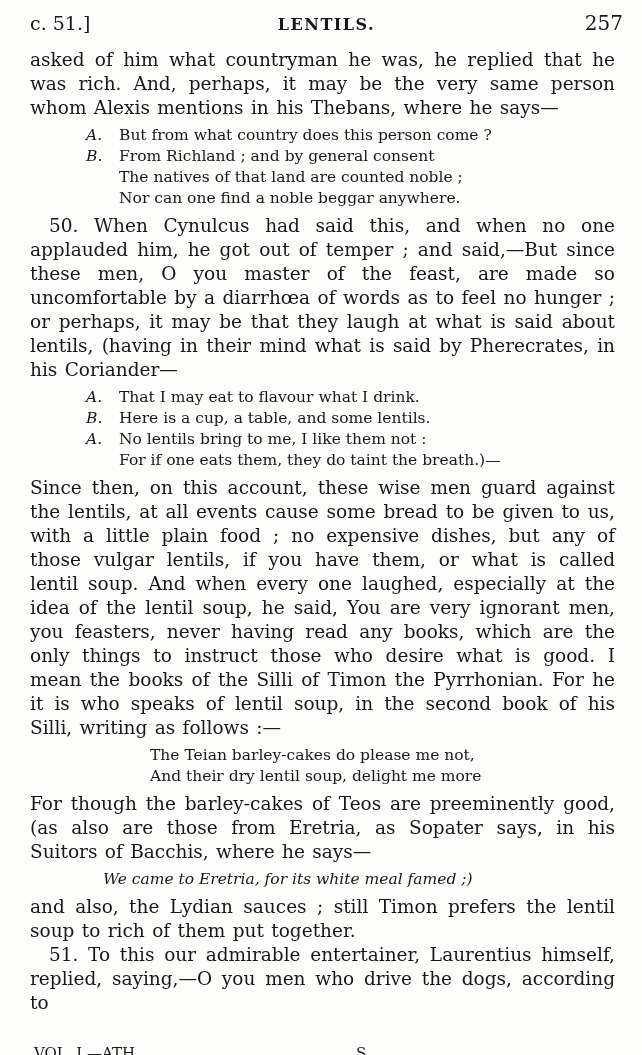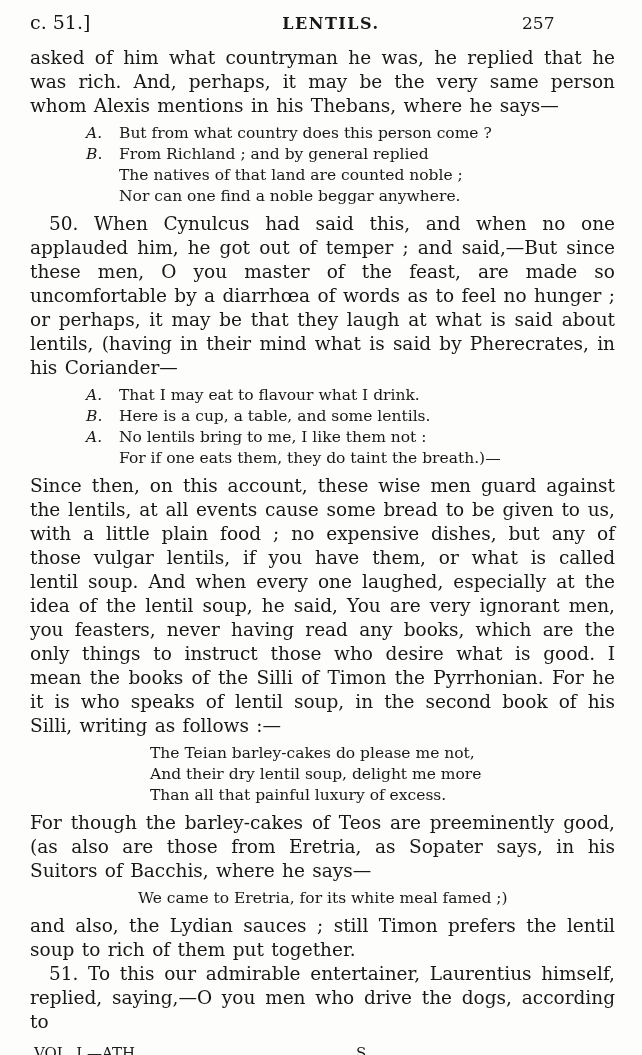--- a/index.html
+++ b/index.html
@@ -14,36 +14,37 @@
     background: #fdfdfc;
     overflow: hidden;
     font-family: "DejaVu Serif", "Liberation Serif", serif;
     color: #181818;
     box-sizing: border-box;
   }
   .running-head {
     display: flex;
     justify-content: space-between;
     align-items: baseline;
-    padding: 11px 10px 0 30px;
+    padding: 11px 19px 0 30px;
   }
   .head-left {
     font-size: 19px;
     width: 110px;
   }
   .head-center {
     font-size: 16px;
     font-weight: bold;
     letter-spacing: 1.5px;
     flex: 1;
     text-align: center;
   }
   .head-right {
-    font-size: 17px;
+    font-size: 20px;
     width: 110px;
+    text-align: right;
   }
   .content {
     padding: 13px 27px 0 30px;
     font-size: 18.5px;
     line-height: 24px;
     text-align: justify;
     word-spacing: 1.5px;
   }
   .content p {
     margin: 0;
@@ -68,21 +69,22 @@
     top: 0;
     font-style: italic;
   }
   .verse-deep {
     margin-left: 120px;
   }
   .verse-deep .vline {
     padding-left: 0;
   }
   .verse-single {
-    margin-left: 108px;
+    margin-left: 73px;
+    font-style: italic;
   }
   .verse-single .vline {
     padding-left: 0;
   }
   .footer-line {
     position: absolute;
     top: 1044px;
     left: 0;
     width: 642px;
     font-size: 15px;
@@ -113,21 +115,21 @@
 
     <p>asked of him what countryman he was, he replied that he was rich.  And, perhaps, it may be the very same person whom Alexis mentions in his Thebans, where he says—</p>
 
     <div class="verse">
       <div class="vline">
         <span class="speaker">A.</span>
         <span>But from what country does this person come ?</span>
       </div>
       <div class="vline">
         <span class="speaker">B.</span>
-        <span>From Richland ; and by general replied</span>
+        <span>From Richland ; and by general consent</span>
       </div>
       <div class="vline">
         <span class="speaker"></span>
         <span>The natives of that land are counted noble ;</span>
       </div>
       <div class="vline">
         <span class="speaker"></span>
         <span>Nor can one find a noble beggar anywhere.</span>
       </div>
     </div>
@@ -158,23 +160,20 @@
 
     <p>Since then, on this account, these wise men guard against the lentils, at all events cause some bread to be given to us, with a little plain food ; no expensive dishes, but any of those vulgar lentils, if you have them, or what is called lentil soup. And when every one laughed, especially at the idea of the lentil soup, he said, You are very ignorant men, you feasters, never having read any books, which are the only things to instruct those who desire what is good.  I mean the books of the Silli of Timon the Pyrrhonian.  For he it is who speaks of lentil soup, in the second book of his Silli, writing as follows :—</p>
 
     <div class="verse verse-deep">
       <div class="vline">
         <span>The Teian barley-cakes do please me not,</span>
       </div>
       <div class="vline">
         <span>And their dry lentil soup, delight me more</span>
       </div>
-      <div class="vline">
-        <span>Than all that painful luxury of excess.</span>
-      </div>
     </div>
 
     <p>For though the barley-cakes of Teos are preeminently good, (as also are those from Eretria, as Sopater says, in his Suitors of Bacchis, where he says—</p>
 
     <div class="verse verse-single">
       <div class="vline">
         <span>We came to Eretria, for its white meal famed ;)</span>
       </div>
     </div>
 

